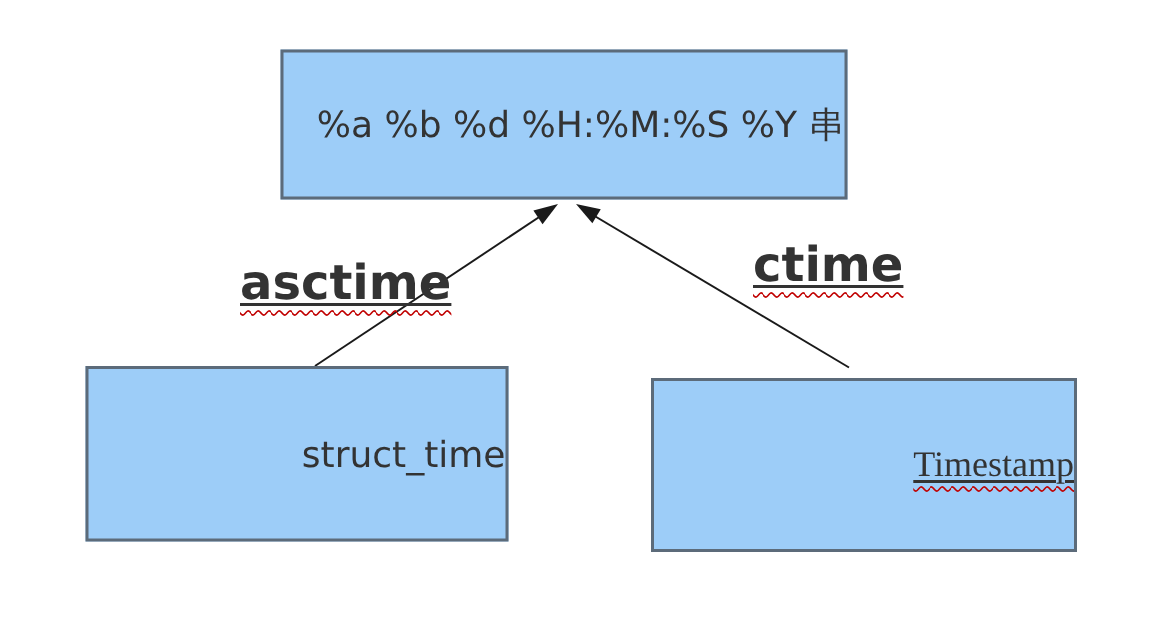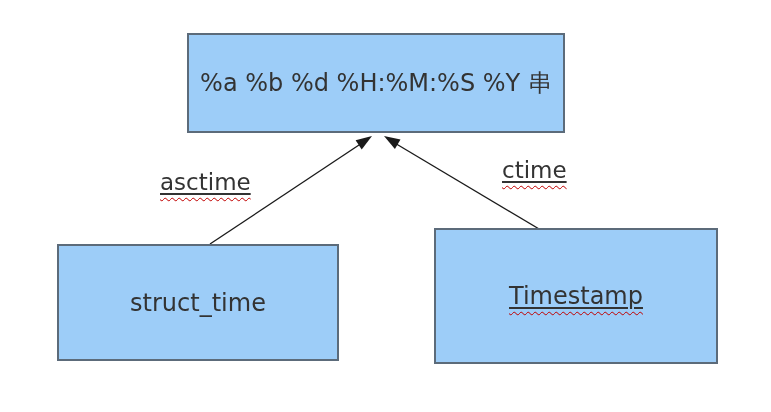--- a/index.html
+++ b/index.html
@@ -39,34 +39,35 @@
   .arrowhead {
     fill: var(--arrow);
     stroke: none;
   }
   .node {
     position: absolute;
     background: var(--node-fill);
     border: 2px solid var(--node-border);
     display: flex;
     align-items: center;
-    justify-content: center;
+    justify-content: flex-end;
     color: var(--text);
     font-size: 24px;
     text-align: center;
     white-space: nowrap;
   }
   .node-top   { left: 187px; top: 33px;  width: 378px; height: 100px; }
   .node-left  { left: 57px;  top: 244px; width: 282px; height: 117px; }
-  .node-right { left: 434px; top: 228px; width: 284px; height: 136px; }
+  .node-right { left: 434px; top: 252px; width: 284px; height: 116px; font-family: Liberation Serif, serif; }
   .edge-label {
     position: absolute;
-    font-size: 23px;
+    font-size: 32px;
     color: var(--text);
     white-space: nowrap;
+    font-weight: bold;
   }
   .edge-label-asctime { left: 160px; top: 169px; }
   .edge-label-ctime   { left: 502px; top: 157px; }
   .u-wavy {
     text-decoration-line: underline;
     text-decoration-style: wavy;
     text-decoration-color: var(--spellcheck);
     text-decoration-thickness: 1px;
     text-underline-offset: 7px;
   }

